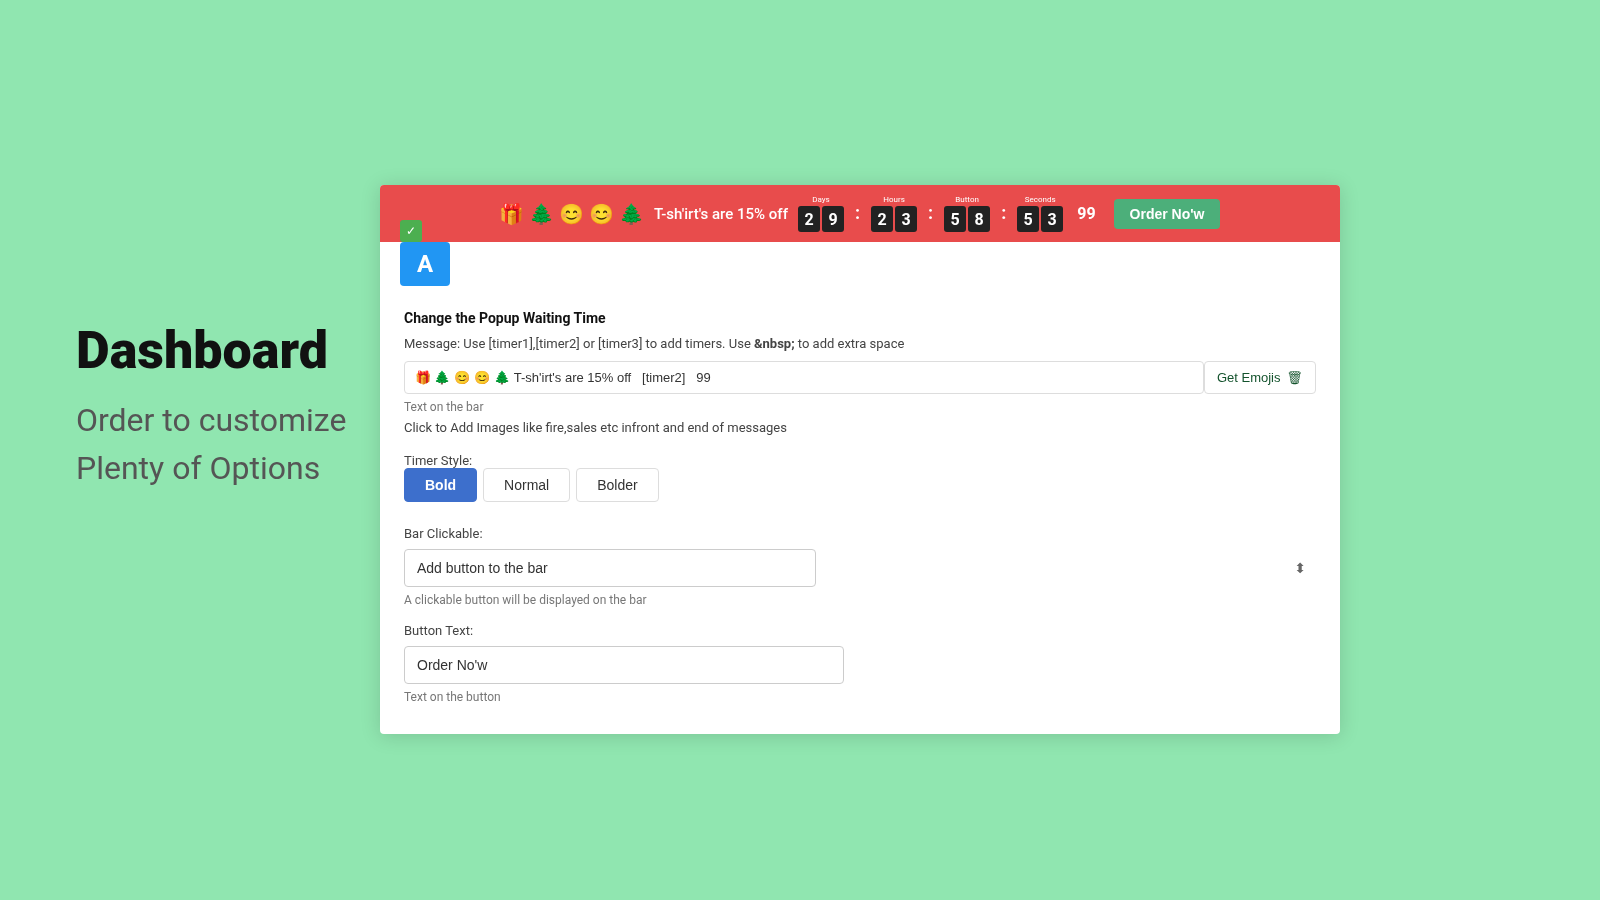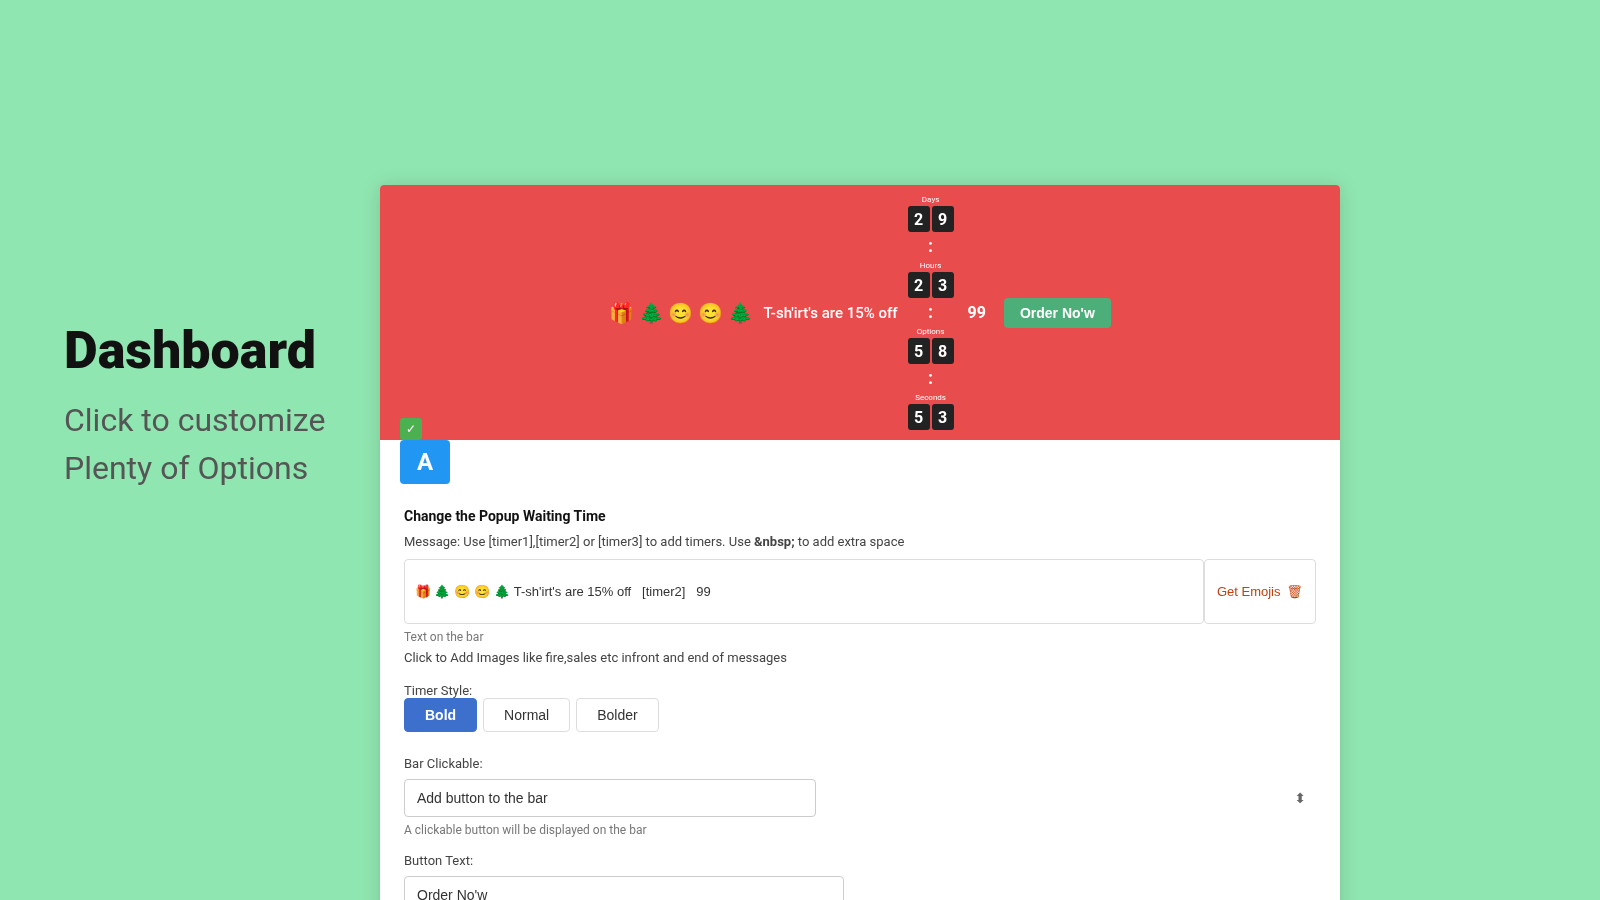--- a/index.html
+++ b/index.html
@@ -8,21 +8,21 @@
       font-family: -apple-system, BlinkMacSystemFont, 'Segoe UI', Roboto, sans-serif;
       width: 1600px;
       height: 900px;
       overflow: hidden;
       position: relative;
     }
 
     
     .left-panel {
       position: absolute;
-      left: 64px;
+      left: 76px;
       top: 320px;
     }
     .dashboard-title {
       font-size: 52px;
       font-weight: 900;
       color: #111;
       margin-bottom: 20px;
     }
     .subtitle-1 {
       font-size: 32px;
@@ -62,22 +62,21 @@
       gap: 4px;
     }
     .bar-text {
       color: #fff;
       font-size: 15px;
       font-weight: 500;
     }
     .timer-container {
       display: flex;
       align-items: center;
-      gap: 3px;
-      flex-direction: column;
+      gap: 10px;
     }
     .timer-group {
       display: flex;
       flex-direction: column;
       align-items: center;
     }
     .timer-label {
       color: #fff;
       font-size: 8px;
       margin-bottom: 2px;
@@ -181,23 +180,23 @@
       border: 1px solid #ddd;
       border-radius: 4px;
       padding: 8px 10px;
       font-size: 13px;
       color: #333;
     }
     .get-emojis-btn {
       background: #fff;
       border: 1px solid #ddd;
       border-radius: 4px;
-      padding: 24px 12px;
-      font-size: 13px;
-      color: #c2410c;
+      padding: 8px 12px;
+      font-size: 13px;
+      color: #14532d;
       cursor: pointer;
       white-space: nowrap;
       display: flex;
       align-items: center;
       gap: 6px;
     }
     .field-hint {
       font-size: 12px;
       color: #777;
       margin-bottom: 4px;
@@ -289,21 +288,21 @@
     .btn-text-hint {
       font-size: 12px;
       color: #777;
     }
   </style>
 </head>
 <body>
 
 <div class="left-panel">
   <div class="dashboard-title">Dashboard</div>
-  <div class="subtitle-1">Click to customize</div>
+  <div class="subtitle-1">Order to customize</div>
   <div class="subtitle-2">Plenty of Options</div>
 </div>
 
 <div class="main-card">
 
   <div class="preview-bar">
     <span class="bar-emojis">🎁 🌲 😊 😊 🌲</span>
     <span class="bar-text">T-sh'irt's are 15% off</span>
     <div class="timer-container">
       <div class="timer-group">
@@ -316,21 +315,21 @@
       <span class="timer-colon">:</span>
       <div class="timer-group">
         <span class="timer-label">Hours</span>
         <div class="timer-digits">
           <div class="timer-digit">2</div>
           <div class="timer-digit">3</div>
         </div>
       </div>
       <span class="timer-colon">:</span>
       <div class="timer-group">
-        <span class="timer-label">Options</span>
+        <span class="timer-label">Button</span>
         <div class="timer-digits">
           <div class="timer-digit">5</div>
           <div class="timer-digit">8</div>
         </div>
       </div>
       <span class="timer-colon">:</span>
       <div class="timer-group">
         <span class="timer-label">Seconds</span>
         <div class="timer-digits">
           <div class="timer-digit">5</div>

